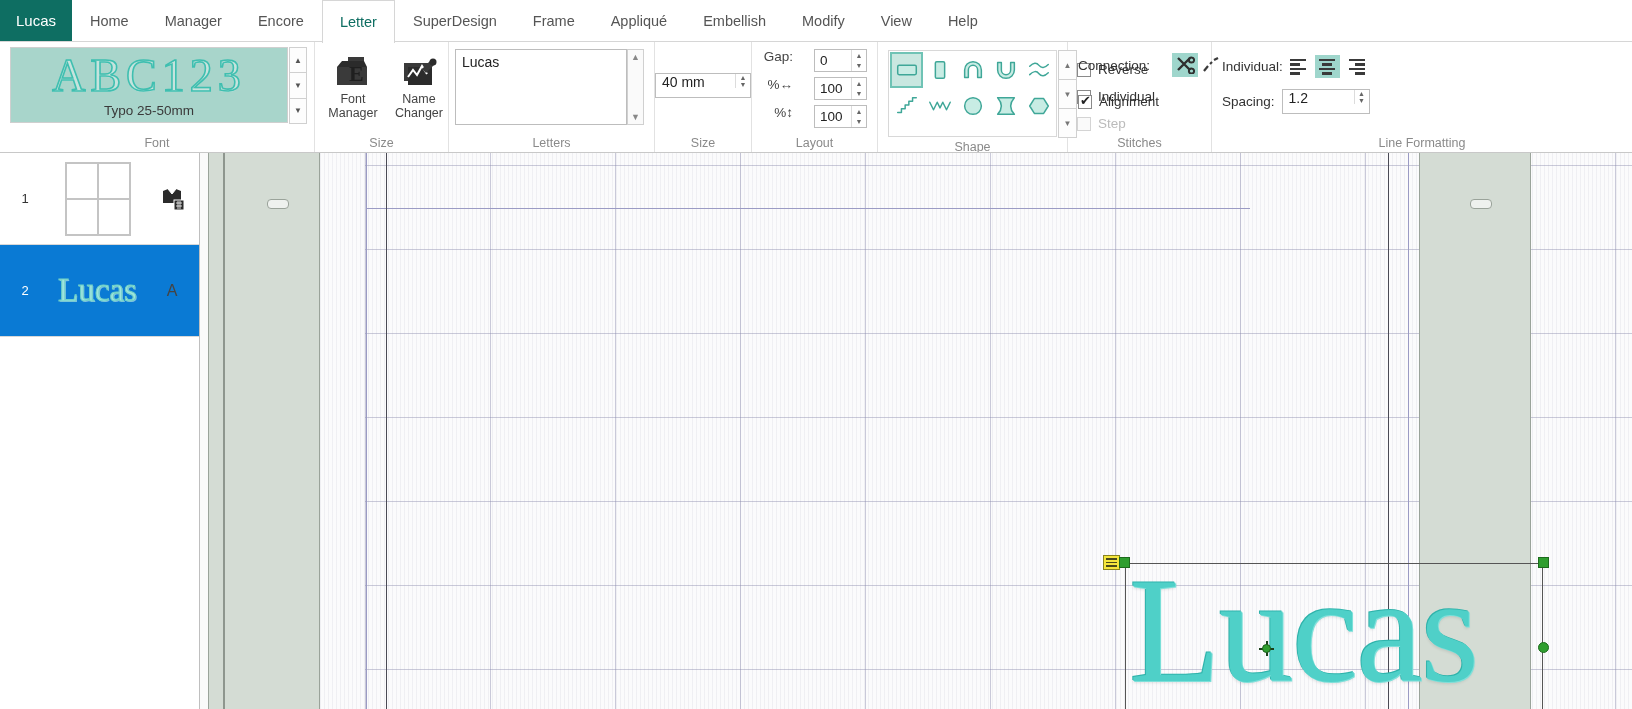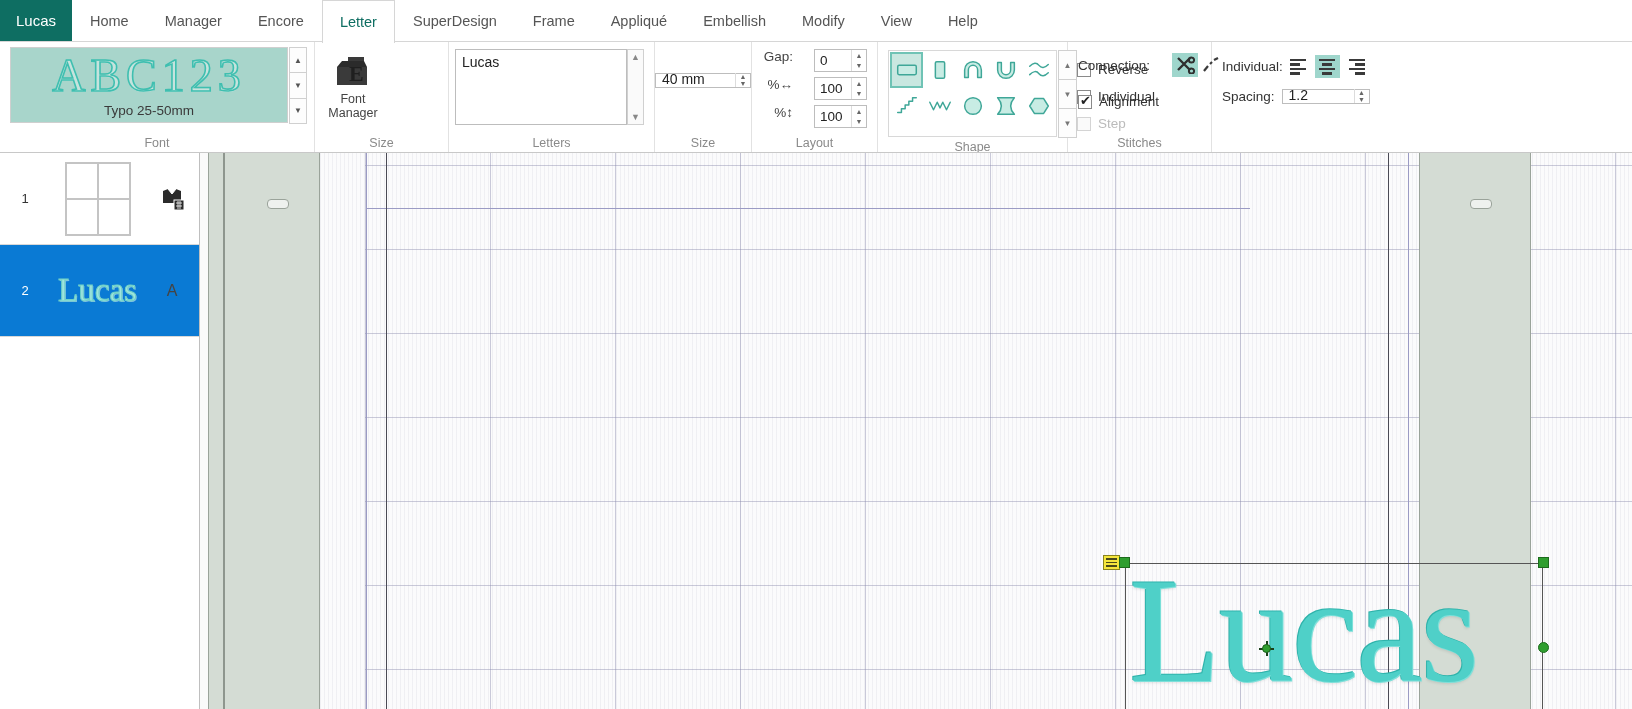--- a/index.html
+++ b/index.html
@@ -122,22 +122,22 @@
     background: #fafafa; display: flex; flex-direction: column;
     justify-content: space-between; align-items: center;
     font-size: 9px; color: #888; cursor: pointer;
   }
   .letters-scroll span { padding: 2px 0; }
 
   
   .size-group { width: 97px; }
   .size-wrap { width: 100%; display: flex; justify-content: center; padding-top: 28px; }
   .spin-field {
-    display: flex; align-items: flex-end;
-    border: 1px solid #bdbdbd; background: #fff; height: 15px;
+    display: flex; align-items: flex-start;
+    border: 1px solid #bdbdbd; background: #fff; height: 25px;
   }
   .spin-field input {
     border: none; outline: none; font-size: 14px;
     padding: 0 6px; color: #222; background: transparent;
     font-family: "Liberation Sans", sans-serif;
   }
   .spin-arrows {
     width: 15px; display: flex; flex-direction: column;
     border-left: 1px solid #dcdcdc;
   }
@@ -421,20 +421,33 @@
                 <path d="M3 12 L3 30 L33 30 L33 12 Z" fill="#3a3a3a"></path>
                 <path d="M3 12 L8 6 L30 6 L33 12 Z" fill="#2b2b2b"></path>
                 <rect x="14" y="2" width="16" height="4" fill="#3a3a3a"></rect>
                 <path d="M16 9 L30 9 L30 13 L24 13 L24 16 L28 16 L28 20 L24 20 L24 24 L30 24 L30 28 L16 28 Z" fill="#ffffff" opacity="0"></path>
                 <text x="15" y="26" font-family="Liberation Serif, serif" font-size="22" font-weight="bold" fill="#1f1f1f">E</text>
               </svg>
             </div>
             <div class="tlabel">Font</div>
             <div class="tlabel">Manager</div>
           </div>
+          <div class="tool-btn">
+            <div class="ticon">
+              <svg width="38" height="34" viewBox="0 0 38 34">
+                <rect x="4" y="8" width="24" height="18" fill="#3a3a3a"></rect>
+                <rect x="8" y="12" width="24" height="18" fill="#2b2b2b"></rect>
+                <path d="M8 22 L13 15 L17 20 L22 11 L27 19" stroke="#ffffff" stroke-width="2" fill="none"></path>
+                <path d="M22 14 L31 5 L35 9 L26 18 Z" fill="#3a3a3a"></path>
+                <circle cx="33" cy="7" r="3.5" fill="#2b2b2b"></circle>
+              </svg>
+            </div>
+            <div class="tlabel">Name</div>
+            <div class="tlabel">Changer</div>
+          </div>
         </div>
       </div>
       <div class="rgroup-label">Size</div>
     </div>
 
     <div class="rgroup letters-group">
       <div class="rgroup-body">
         <div class="letters-wrap">
           <textarea class="letters-box" placeholder="" style="">Lucas</textarea>
           <div class="letters-scroll">
@@ -634,20 +647,21 @@
           <span class="lf-label">Spacing:</span>
           <div class="spin-field">
             <input size="5" value="1.2" style="">
             <div class="spin-arrows">
               <span>▲</span>
               <span>▼</span>
             </div>
           </div>
         </div>
       </div>
+      <div class="rgroup-label">Line Formatting</div>
     </div>
   </div>
 
   <div class="workarea">
 
     <div class="sidebar">
       <div class="side-item">
         <div class="side-num">1</div>
         <div class="side-thumb">
           <div class="hoop-thumb"></div>

